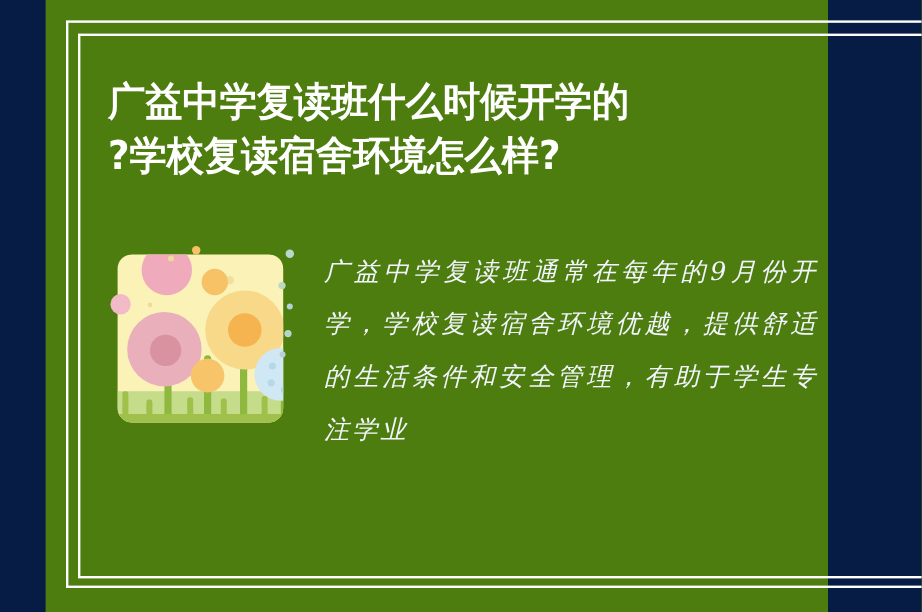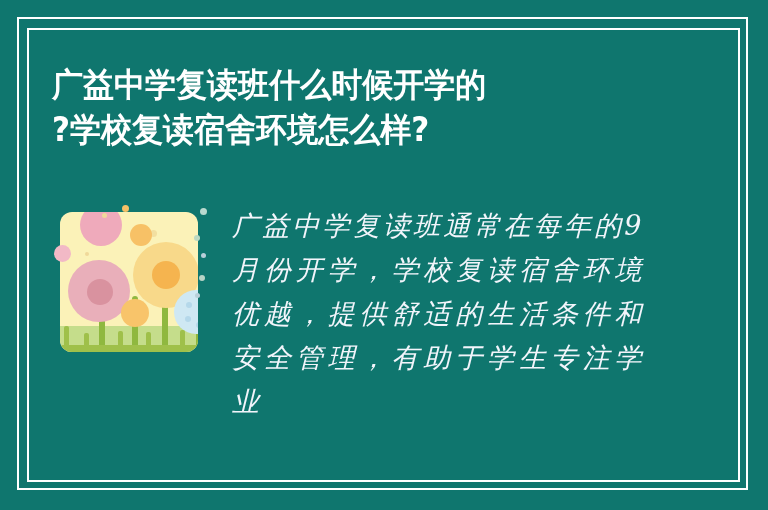--- a/index.html
+++ b/index.html
@@ -9,24 +9,25 @@
   body {
     width: 768px;
     height: 510px;
     overflow: hidden;
     background: #071c44;
     font-family: "Liberation Sans", "DejaVu Sans", sans-serif;
   }
 
   #page {
     position: relative;
-    width: 768px;
+    width: 652px;
     height: 510px;
-    background: #0f766e;
+    background: #4d7c0f;
     box-sizing: border-box;
+    margin-left: 38px;
   }
 
   
   .frame-outer {
     position: absolute;
     left: 17px;
     top: 17px;
     width: 731px;
     height: 473px;
     border: 2px solid #ffffff;
@@ -139,21 +140,21 @@
 
   
   .body-text {
     position: absolute;
     left: 232px;
     top: 4px;
     width: 412px;
     color: #f2f5fb;
     font-family: "DejaVu Serif", "Liberation Serif", serif;
     font-style: italic;
-    font-size: 27px;
+    font-size: 21px;
     line-height: 44px;
     letter-spacing: 2.5px;
     text-align: justify;
   }
 </style>
 </head>
 <body>
 
 <div id="page">
 

